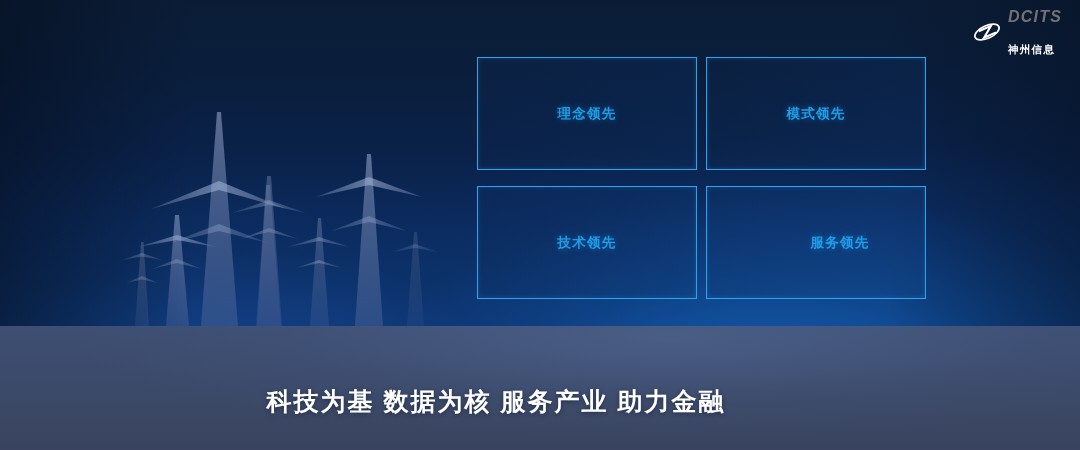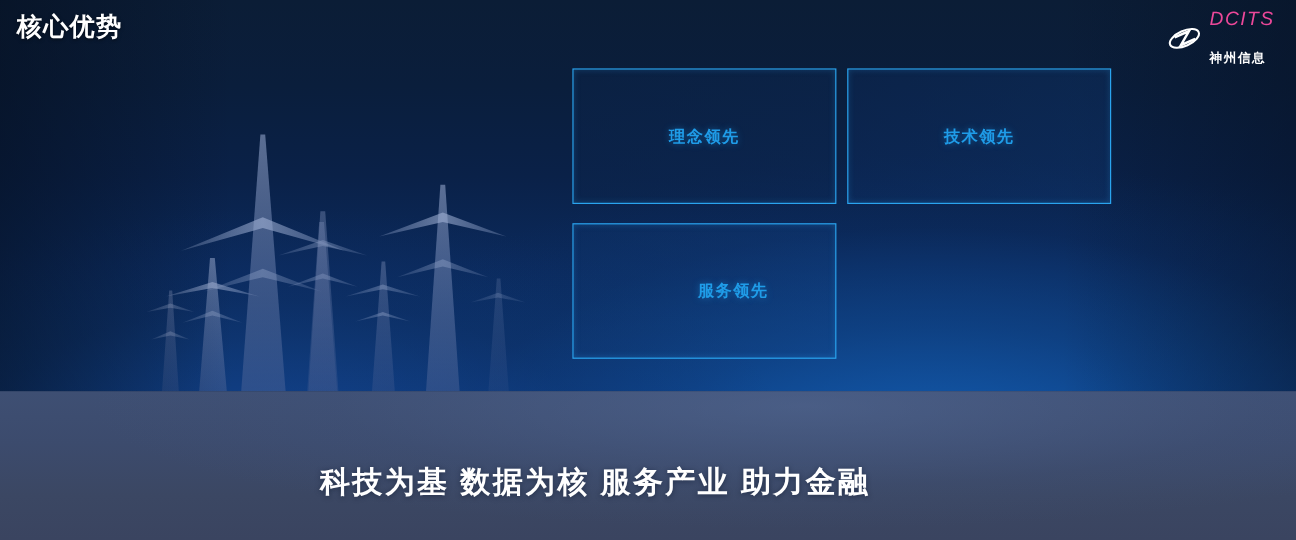--- a/index.html
+++ b/index.html
@@ -119,23 +119,23 @@
     display: block;
   }
   .logo-text {
     display: flex;
     flex-direction: column;
     align-items: flex-start;
     line-height: 1;
   }
   .logo-en {
     font-size: 16px;
-    font-weight: normal;
+    font-weight: bold;
     font-style: italic;
-    color: #ec4899;
+    color: #737373;
     letter-spacing: 1.2px;
   }
   .logo-cn {
     font-size: 10.5px;
     font-weight: bold;
     color: #ffffff;
     letter-spacing: 1.3px;
     margin-top: 19px;
   }
 
@@ -301,40 +301,42 @@
       <polygon points="414,232 417,232 424,326 407,326" fill="url(#towerGradFar)" opacity="0.55"></polygon>
       <polygon points="392,252 415,244 438,252 415,248" fill="url(#armGradFar)" opacity="0.6"></polygon>
     </g>
   </svg>
 
   <div class="bg-vignette"></div>
 
   <div class="lower-band"></div>
   <div class="lower-band-glow"></div>
 
-  <div class="title">核心优势</div>
 
   <div class="logo">
     <svg class="logo-mark" viewBox="0 0 60 52">
       <g transform="rotate(-24 30 26)">
         <ellipse cx="30" cy="26" rx="26" ry="12.5" fill="none" stroke="#ffffff" stroke-width="3.4"></ellipse>
         <path d="M18 18 L42 18 L20 34 L44 34" fill="none" stroke="#ffffff" stroke-width="4.2" stroke-linecap="square"></path>
         <ellipse cx="30" cy="26" rx="26" ry="12.5" fill="none" stroke="#0b1d36" stroke-width="0"></ellipse>
       </g>
     </svg>
     <div class="logo-text">
       <div class="logo-en">DCITS</div>
       <div class="logo-cn">神州信息</div>
     </div>
   </div>
 
   <div class="cards">
     <div class="card card-1">
       <span class="card-label">理念领先</span>
     </div>
+    <div class="card card-2">
+      <span class="card-label">模式领先</span>
+    </div>
     <div class="card card-3">
       <span class="card-label">技术领先</span>
     </div>
     <div class="card card-4">
       <span class="card-label">服务领先</span>
     </div>
   </div>
 
   <div class="tagline">科技为基   数据为核   服务产业   助力金融</div>
 

